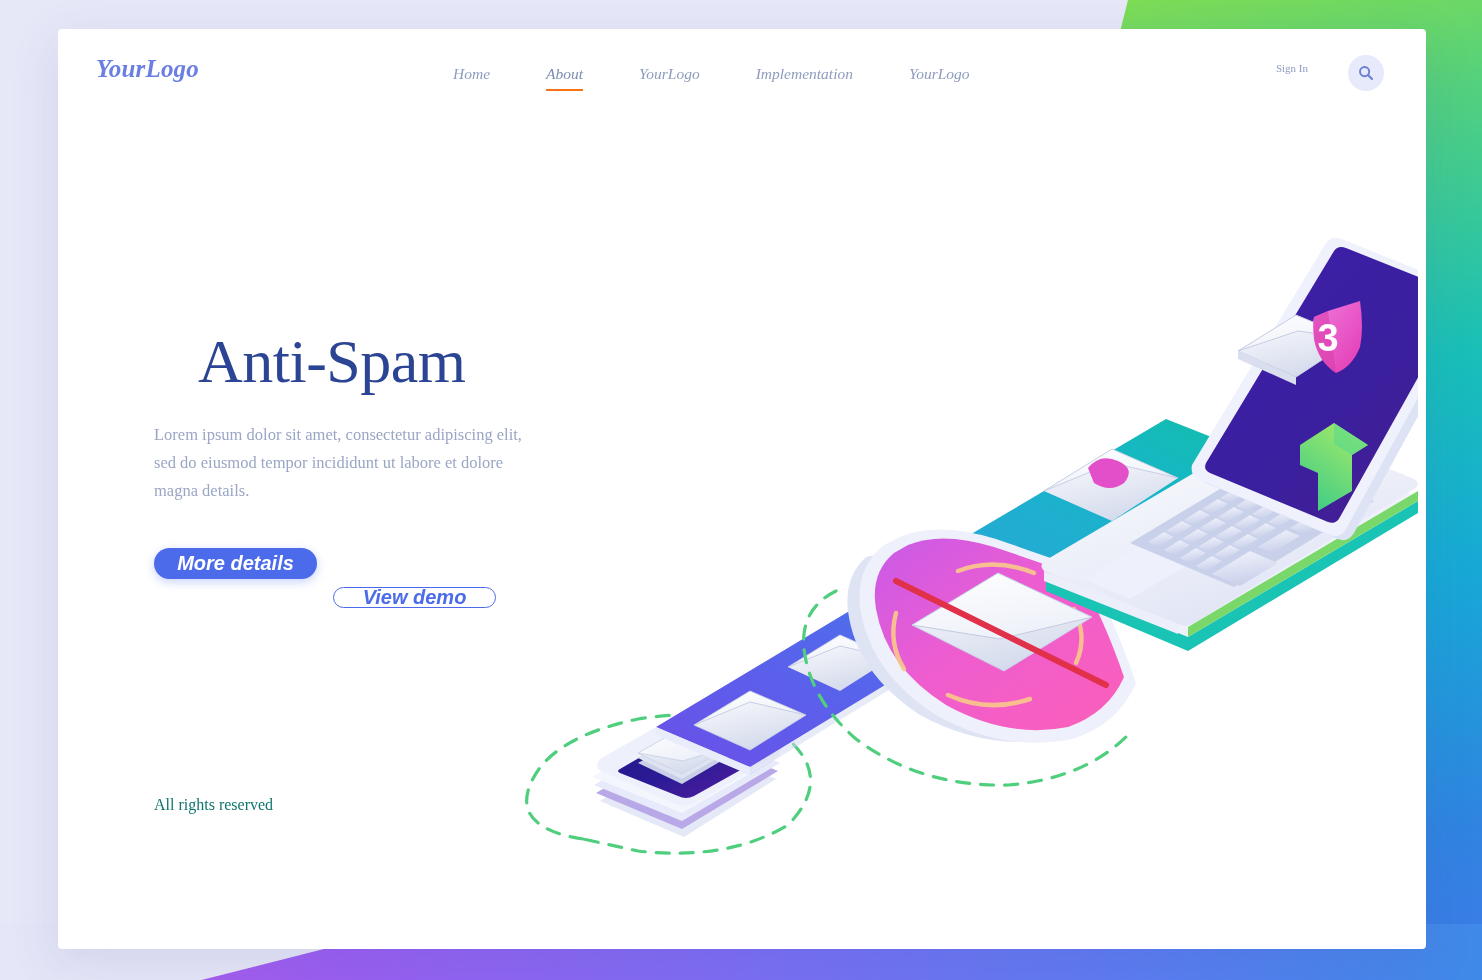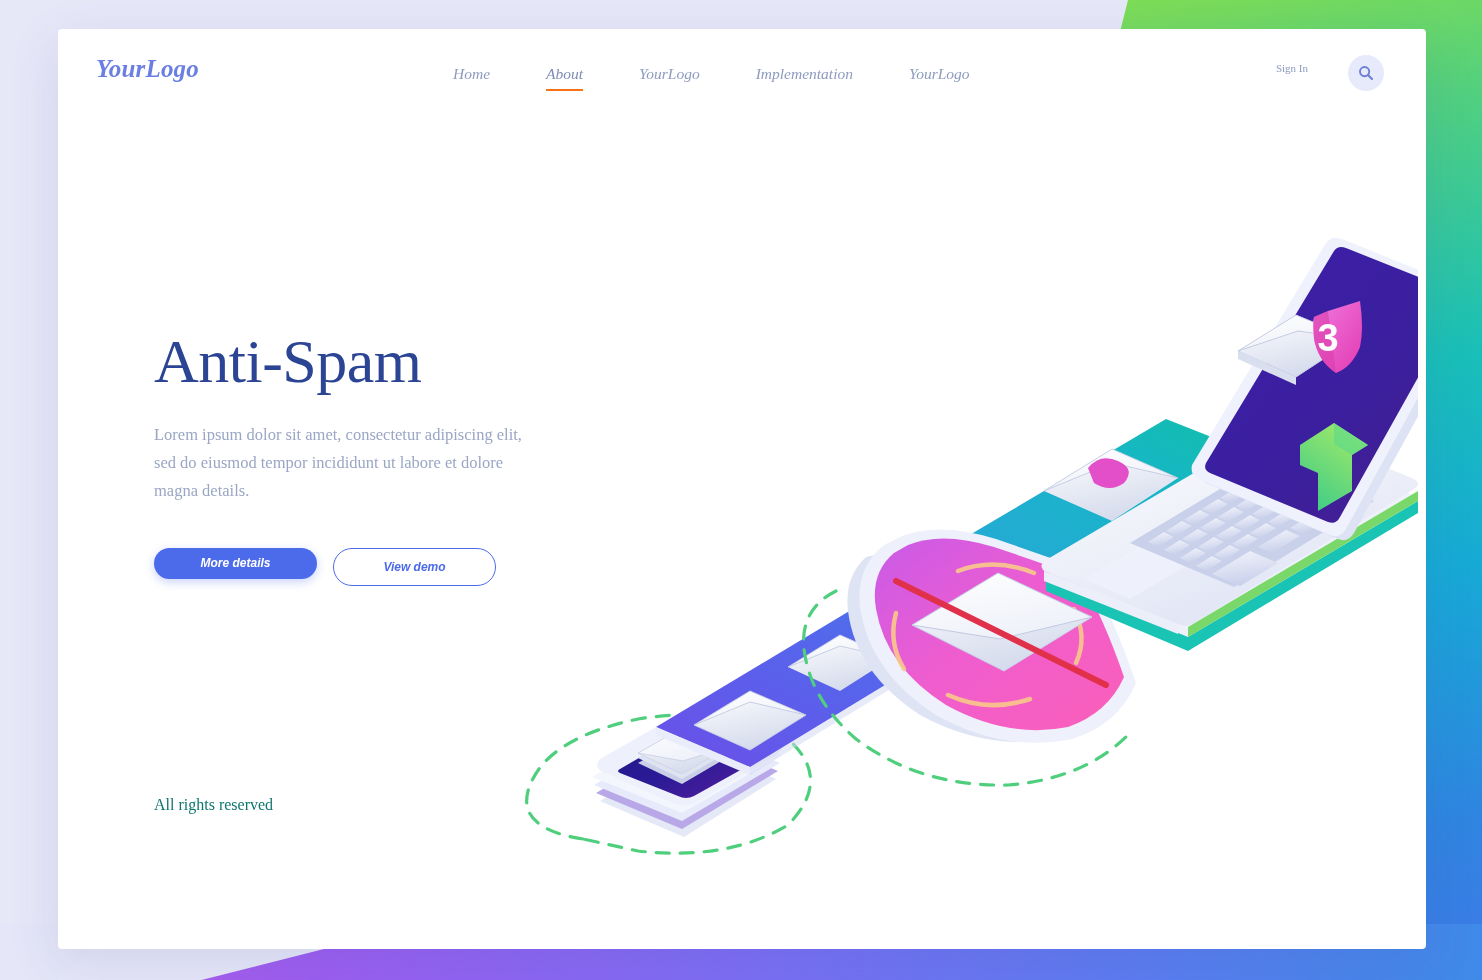--- a/index.html
+++ b/index.html
@@ -60,39 +60,40 @@
     position:absolute; right:42px; top:26px;
     width:36px; height:36px; border-radius:50%;
     background:#e7eafb; display:flex; align-items:center; justify-content:center;
     cursor:pointer;
   }
 
   
   #hero { position:absolute; left:96px; top:300px; width:560px; }
   #title {
     font-size:62px; line-height:1.06; color:#2c4494;
-    font-weight:normal; letter-spacing:-0.5px;
+    font-weight:normal; letter-spacing:-0.5px;margin-left:44px;
   }
   #subtitle {
     margin-top:26px; font-size:16.5px; line-height:1.72;
     color:#9aa6c4; max-width:392px;
   }
   #btns { margin-top:42px; display:flex; gap:16px; }
   .btn {
-    font-size:12px; font-style:italic; font-weight:bold;
+    font-size:20px; font-style:italic; font-weight:bold;
     border-radius:22px; cursor:pointer; display:flex;
     align-items:center; justify-content:center;
   }
   #btn-primary {
     width:163px; height:31px; background:#4c6bea; color:#ffffff;
     border:none; box-shadow:0 3px 10px rgba(76,107,234,.3);
   }
   #btn-secondary {
-    width:163px; height:38px; background:#ffffff; color:#4c6bea;
+    width:163px; height:21px; background:#ffffff; color:#4c6bea;
     border:1.6px solid #4c6bea;
+    margin-top:39px;
   }
   #rights {
     position:absolute; left:96px; top:767px;
     font-size:16px; color:#0f766e;
   }
 
   
   #illus { position:absolute; left:430px; top:110px; width:930px; height:800px; }
   #illus svg { width:100%; height:100%; display:block; }
 </style>

